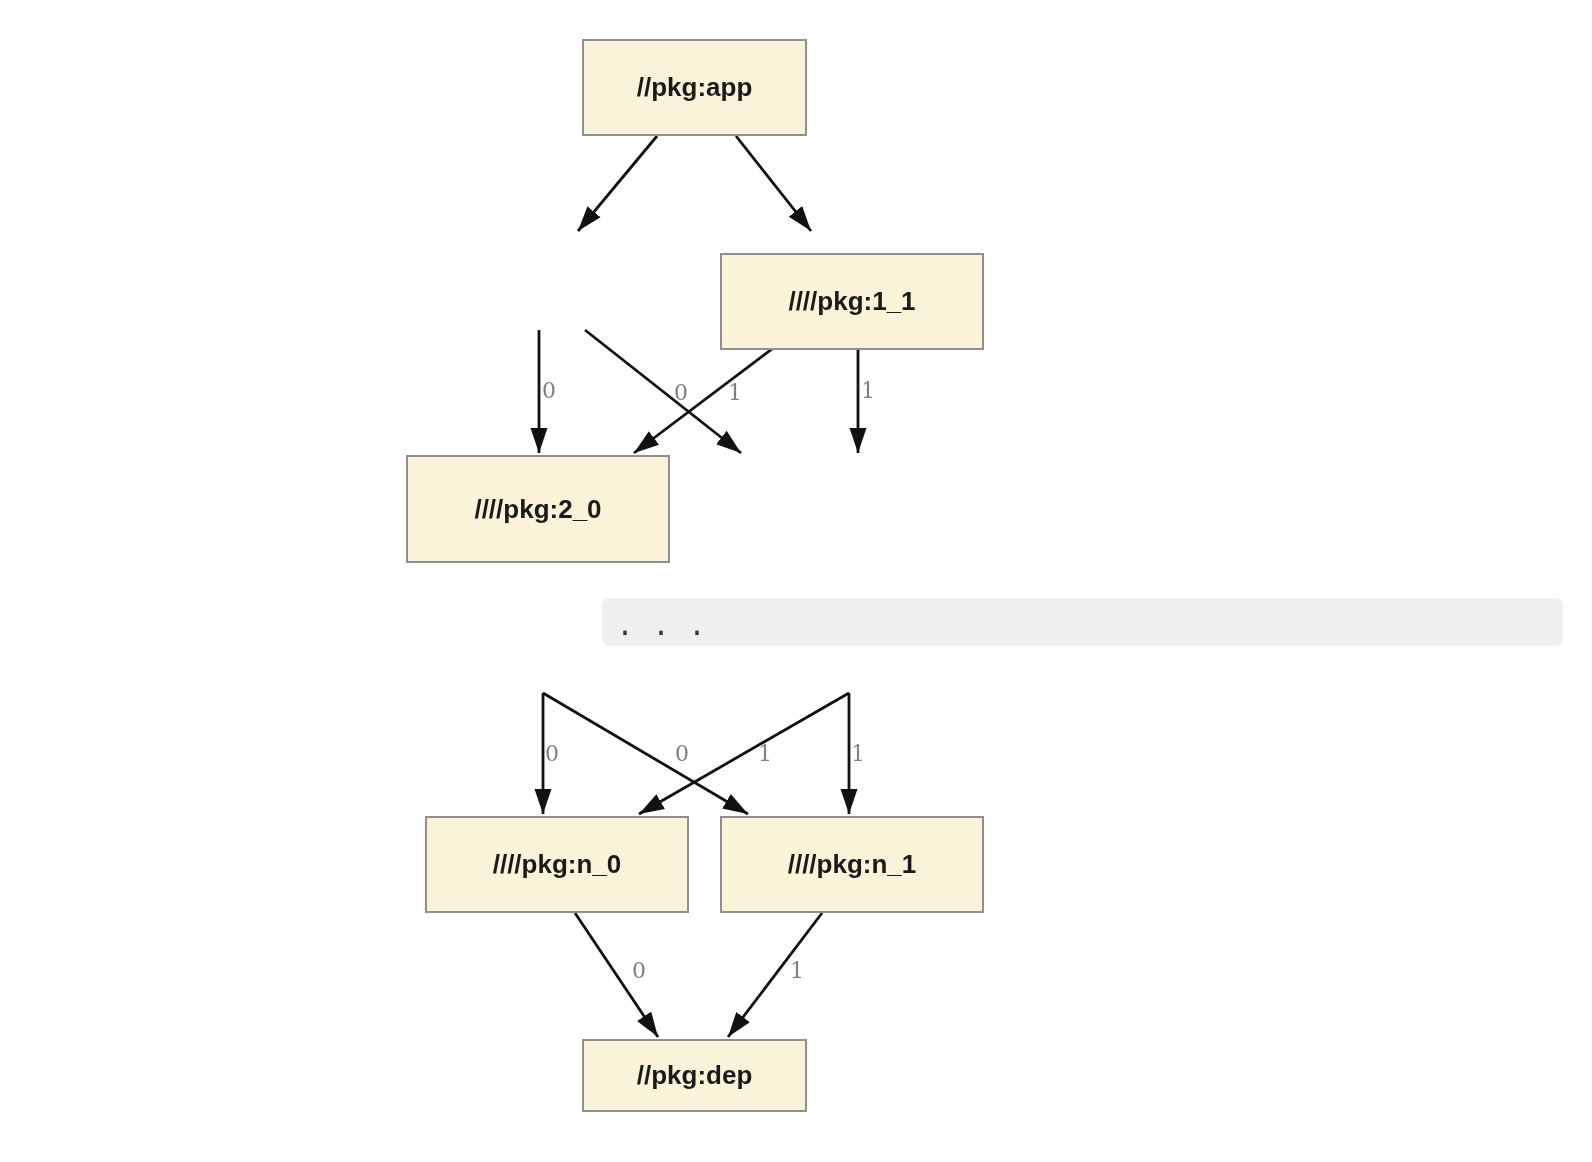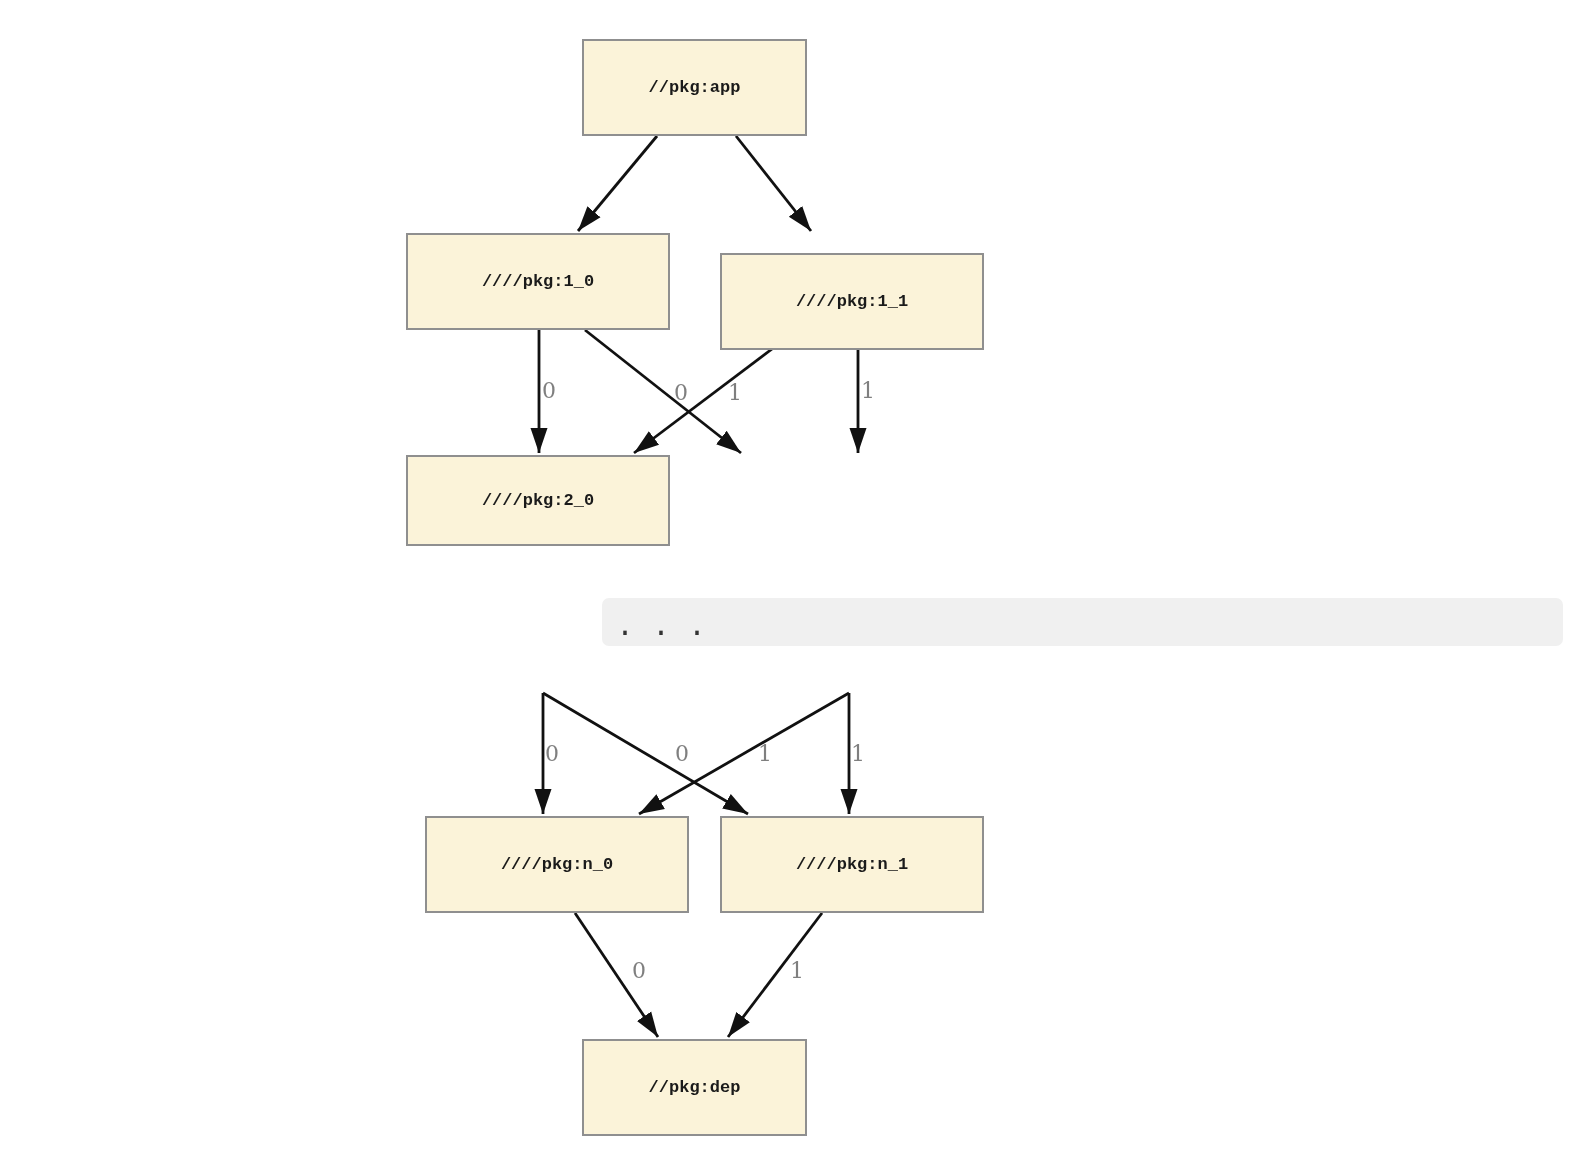--- a/index.html
+++ b/index.html
@@ -26,22 +26,22 @@
   .edge-label{
     font-family:"DejaVu Serif",serif;
     font-size:22px;
     fill:var(--edge_label);
   }
   .node{
     position:absolute;box-sizing:border-box;
     background:var(--node_fill);
     border:2.5px solid var(--node_border);
     display:flex;align-items:center;justify-content:center;
-    font-family:Liberation Mono, monospace;
-    font-weight:700;font-size:17px;
+    font-family:Liberation Sans, sans-serif;
+    font-weight:700;font-size:26px;
     color:var(--node_text);
     white-space:pre;
   }
   .separator-bar{
     position:absolute;left:602px;top:598px;width:961px;height:48px;
     background:var(--separator_bg);
     border-radius:7px;
     display:flex;align-items:center;
   }
   .separator-dots{
@@ -91,42 +91,39 @@
     <line class="edge" x1="822" y1="913" x2="728" y2="1037" marker-end="url(#arrow)"></line>
 
     <text class="edge-label" x="639" y="970" text-anchor="middle" dominant-baseline="central">0</text>
     <text class="edge-label" x="797" y="970" text-anchor="middle" dominant-baseline="central">1</text>
   </svg>
 
   <div class="node" style="left:582px;top:39px;width:225px;height:97px;">
     <span>//pkg:app</span>
   </div>
 
-  <div class="node" style="left:406px;top:233px;width:264px;height:97px;">
-    <span>////pkg:1_0</span>
-  </div>
 
   <div class="node" style="left:720px;top:233px;width:264px;height:97px;margin-top:20px;">
     <span>////pkg:1_1</span>
   </div>
 
-  <div class="node" style="left:406px;top:455px;width:264px;height:91px;">
+  <div class="node" style="left:406px;top:455px;width:264px;height:108px;">
     <span>////pkg:2_0</span>
   </div>
 
 
   <div class="separator-bar">
     <span class="separator-dots">.  .  .</span>
   </div>
 
   <div class="node" style="left:406px;top:816px;width:264px;height:97px;margin-left:19px;">
     <span>////pkg:n_0</span>
   </div>
 
   <div class="node" style="left:720px;top:816px;width:264px;height:97px;">
     <span>////pkg:n_1</span>
   </div>
 
-  <div class="node" style="left:582px;top:1039px;width:225px;height:97px;">
+  <div class="node" style="left:582px;top:1039px;width:225px;height:73px;">
     <span>//pkg:dep</span>
   </div>
 
 </div>
 
 </body></html>

